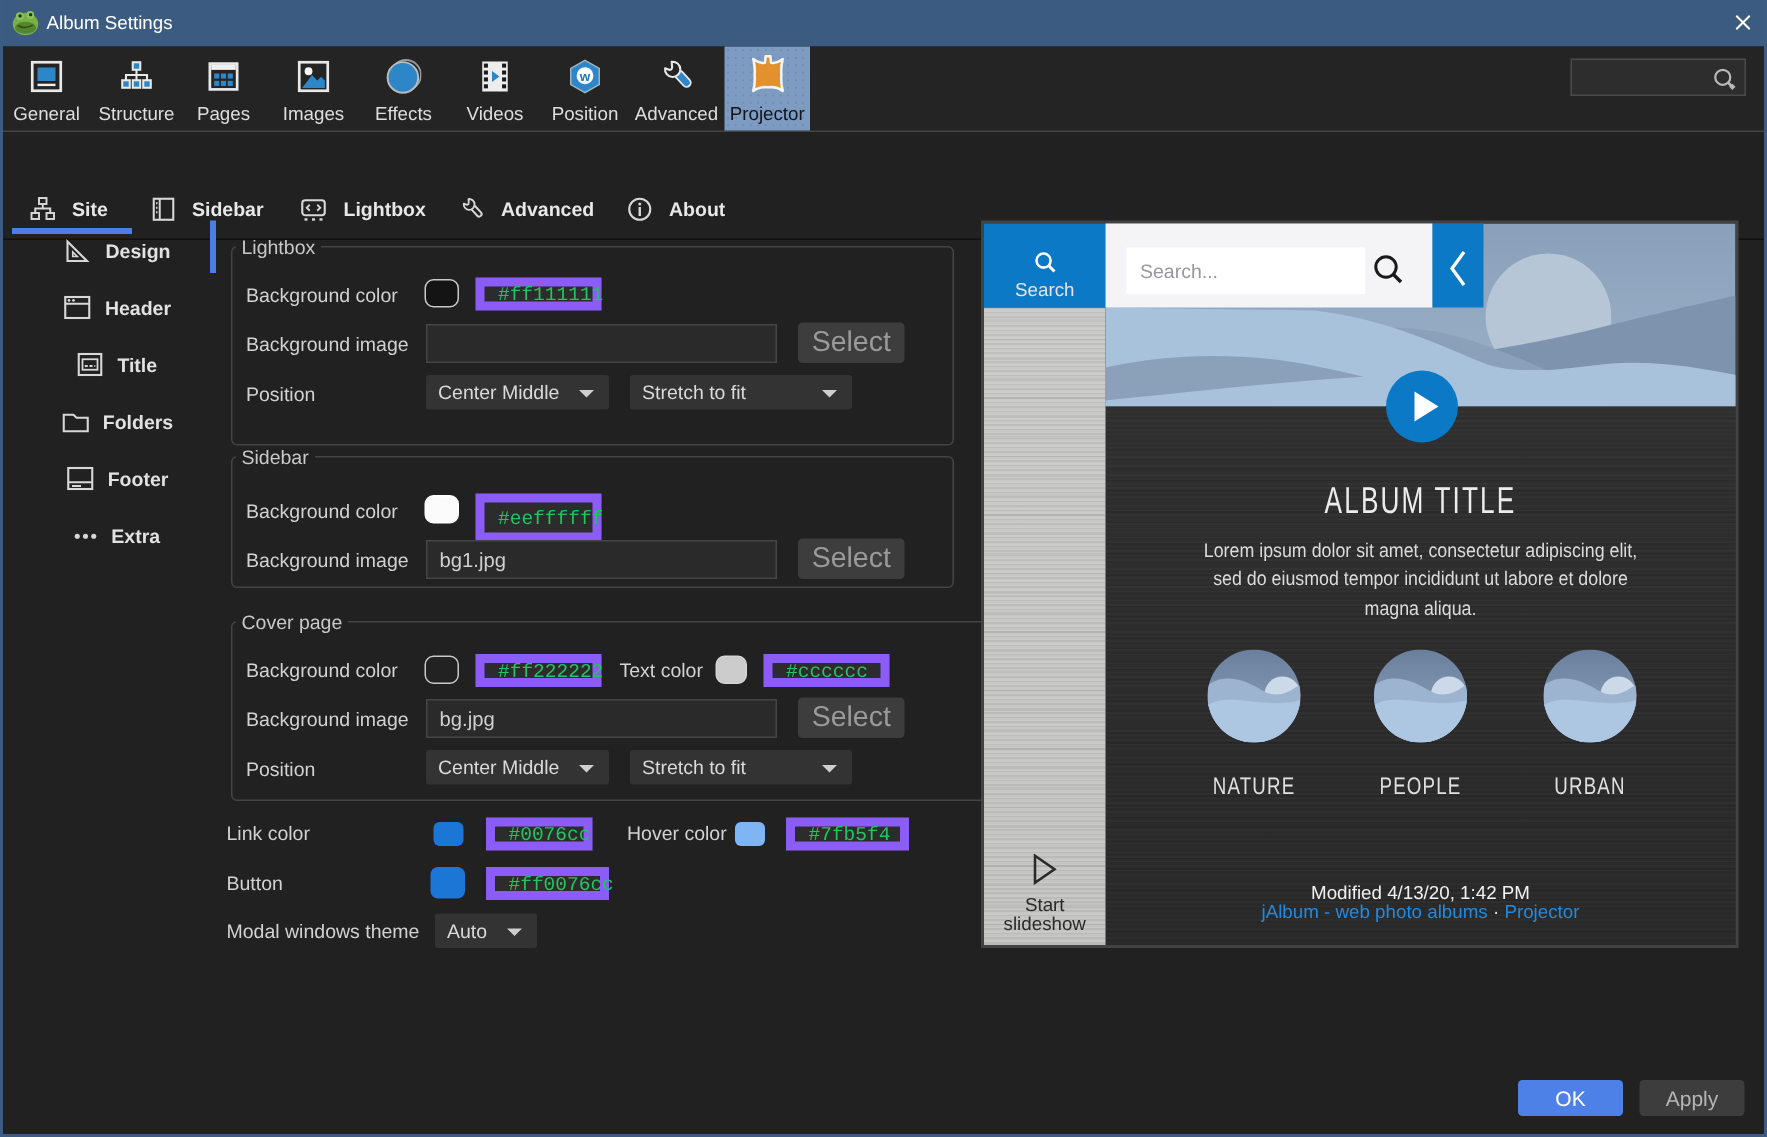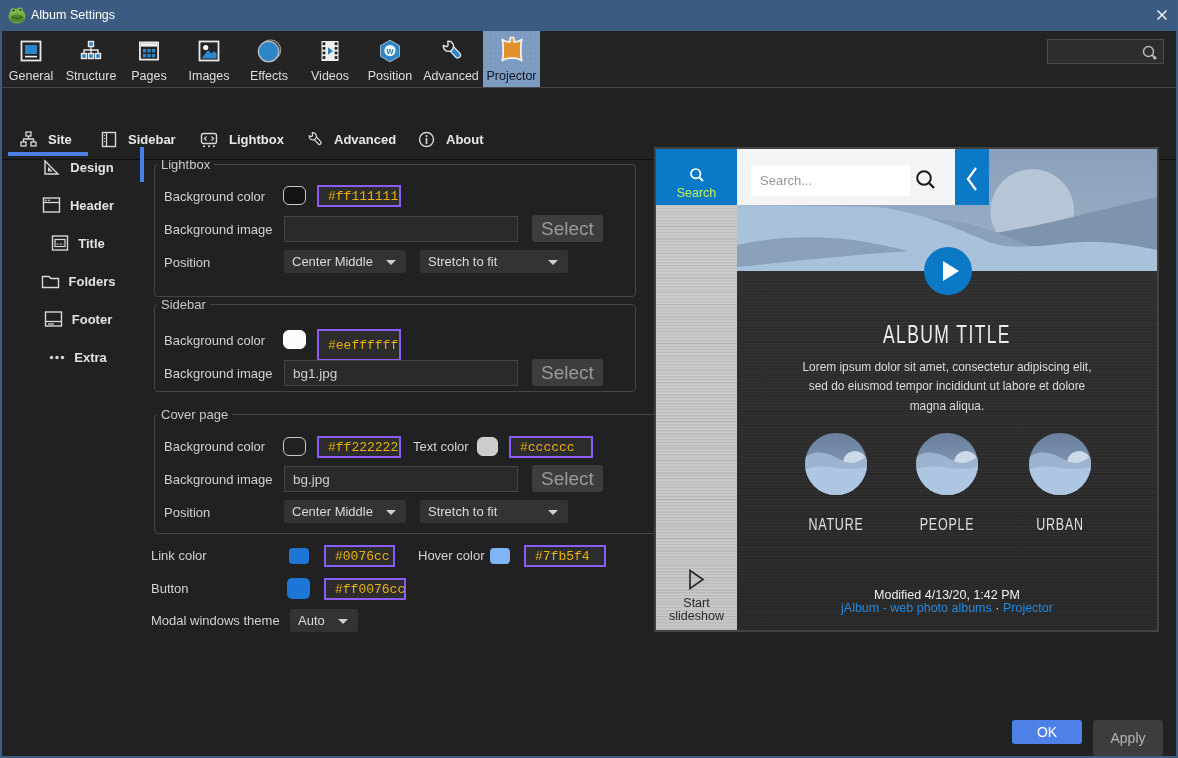--- a/index.html
+++ b/index.html
@@ -31,22 +31,22 @@
   
   #nav { position:absolute; left:14px; top:148px; width:128px; }
   .nitem { height:38px; display:flex; align-items:center; justify-content:center; gap:9px; }
   .nitem .lb { font-size:13px; font-weight:bold; color:#e2e2e2; }
   #navsel { position:absolute; left:140px; top:147px; width:4px; height:35px; background:#4b7fe8; }
   
   fieldset.grp { position:absolute; border:1px solid #454545; border-radius:4px; }
   fieldset.grp legend { margin-left:2px; padding:0 4px; font-size:13px; color:#c9c9c9; }
   .flabel { position:absolute; font-size:13px; color:#d2d2d2; }
   .swatch { position:absolute; border-radius:6px; }
-  .hex { position:absolute; background:#2c2c2c; border:2px solid #8b5cf6;
-    font-family:"Liberation Mono", monospace; font-size:13px; color:#eab308;
+  .hex { position:absolute; background:#2c2c2c; border:6px solid #8b5cf6;
+    font-family:"Liberation Mono", monospace; font-size:13px; color:#22c55e;
     padding-left:9px; display:flex; align-items:center; }
   .inp { position:absolute; background:#2a2a2a; border:1px solid #454545;
     font-size:13.5px; color:#d0d0d0; padding-left:8px; display:flex; align-items:center; }
   .selbtn { position:absolute; background:#3d3d3d; border-radius:3px; color:#9a9a9a;
     font-size:19px; display:flex; align-items:center; justify-content:center; }
   .dd { position:absolute; background:#333333; border-radius:2px; color:#dadada;
     font-size:13px; display:flex; align-items:center; padding-left:8px; }
   .dd .arr { position:absolute; right:10px; top:50%; margin-top:-2px; width:0; height:0;
     border-left:5px solid transparent; border-right:5px solid transparent;
     border-top:5px solid #cfcfcf; }
@@ -54,21 +54,21 @@
   #preview { position:absolute; left:654px; top:147px; width:505px; height:485px;
     border:2px solid #424242; background:#2b2b2b; }
   #pv-img { position:absolute; left:81px; top:0; width:420px; height:122px; }
   #pv-cover { position:absolute; left:81px; top:122px; width:420px; height:359px;
     background:
       repeating-linear-gradient(180deg, rgba(255,255,255,0.025) 0px 1px, rgba(255,255,255,0) 1px 3px),
       repeating-linear-gradient(180deg, rgba(0,0,0,0.07) 0px 1px, rgba(0,0,0,0) 1px 7px),
       repeating-linear-gradient(180deg, rgba(0,0,0,0) 0px 4px, rgba(0,0,0,0.03) 4px 5px, rgba(0,0,0,0) 5px 11px),
       linear-gradient(180deg, #2f2f2f, #292929); }
   #pv-search { position:absolute; left:0; top:0; width:81px; height:56px; background:#0b79c5;
-    color:#bef264; text-align:center; }
+    color:#e5e5e5; text-align:center; }
   #pv-search .lb { position:absolute; top:37px; width:100%; font-size:12.5px; }
   #pv-white { position:absolute; left:81px; top:0; width:218px; height:56px; background:#f4f4f6; }
   #pv-input { position:absolute; left:14px; top:16px; width:159px; height:31px; background:#ffffff; 
     font-size:13px; color:#97979d; display:flex; align-items:center; padding-left:9px; }
   #pv-chev { position:absolute; left:299px; top:0; width:34px; height:56px; background:#0b79c5; }
   #pv-gray { position:absolute; left:0; top:56px; width:81px; height:425px;
     background:
       repeating-linear-gradient(180deg, rgba(0,0,0,0.05) 0px 1px, rgba(0,0,0,0) 1px 2px, rgba(255,255,255,0.07) 2px 3px),
       repeating-linear-gradient(180deg, rgba(0,0,0,0) 0px 8px, rgba(0,0,0,0.05) 8px 9px, rgba(0,0,0,0) 9px 13px),
       linear-gradient(180deg, #c9c9c7, #c4c4c2);
@@ -81,21 +81,21 @@
   .thumb { position:absolute; width:62px; height:62px; border-radius:50%; top:284px; overflow:hidden; }
   .tlabel { position:absolute; top:367px; width:120px; text-align:center;
     font-size:16px; letter-spacing:1px; color:#e0e0e0; transform:scaleX(0.78); }
   #pv-mod { top:439px; font-size:12.5px; color:#f0f0f0; }
   #pv-links { top:452px; font-size:12.5px; color:#2489dd; }
   #pv-start { position:absolute; left:0; top:420px; width:81px; text-align:center; color:#2a2a2a;
     font-size:12.5px; line-height:13.5px; }
   
   #okbtn { position:absolute; left:1012px; top:720px; width:70px; height:24px; background:#4e81e8;
     border-radius:3px; color:#fff; font-size:14px; display:flex; align-items:center; justify-content:center; }
-  #applybtn { position:absolute; left:1093px; top:720px; width:70px; height:36px; background:#3d3d3d;
+  #applybtn { position:absolute; left:1093px; top:720px; width:70px; height:24px; background:#3d3d3d;
     border-radius:3px; color:#b5b5b5; font-size:14px; display:flex; align-items:center; justify-content:center; }
   #winborder { position:absolute; left:0; top:0; width:1178px; height:758px;
     border:2px solid #3d5c82; border-top:none; pointer-events:none; z-index:99; }
 </style>
 </head>
 <body>
 <div id="winborder"></div>
 
 <div id="titlebar">
   <svg class="abs" style="left:8px;top:6px" width="18" height="18" viewBox="0 0 18 18">

